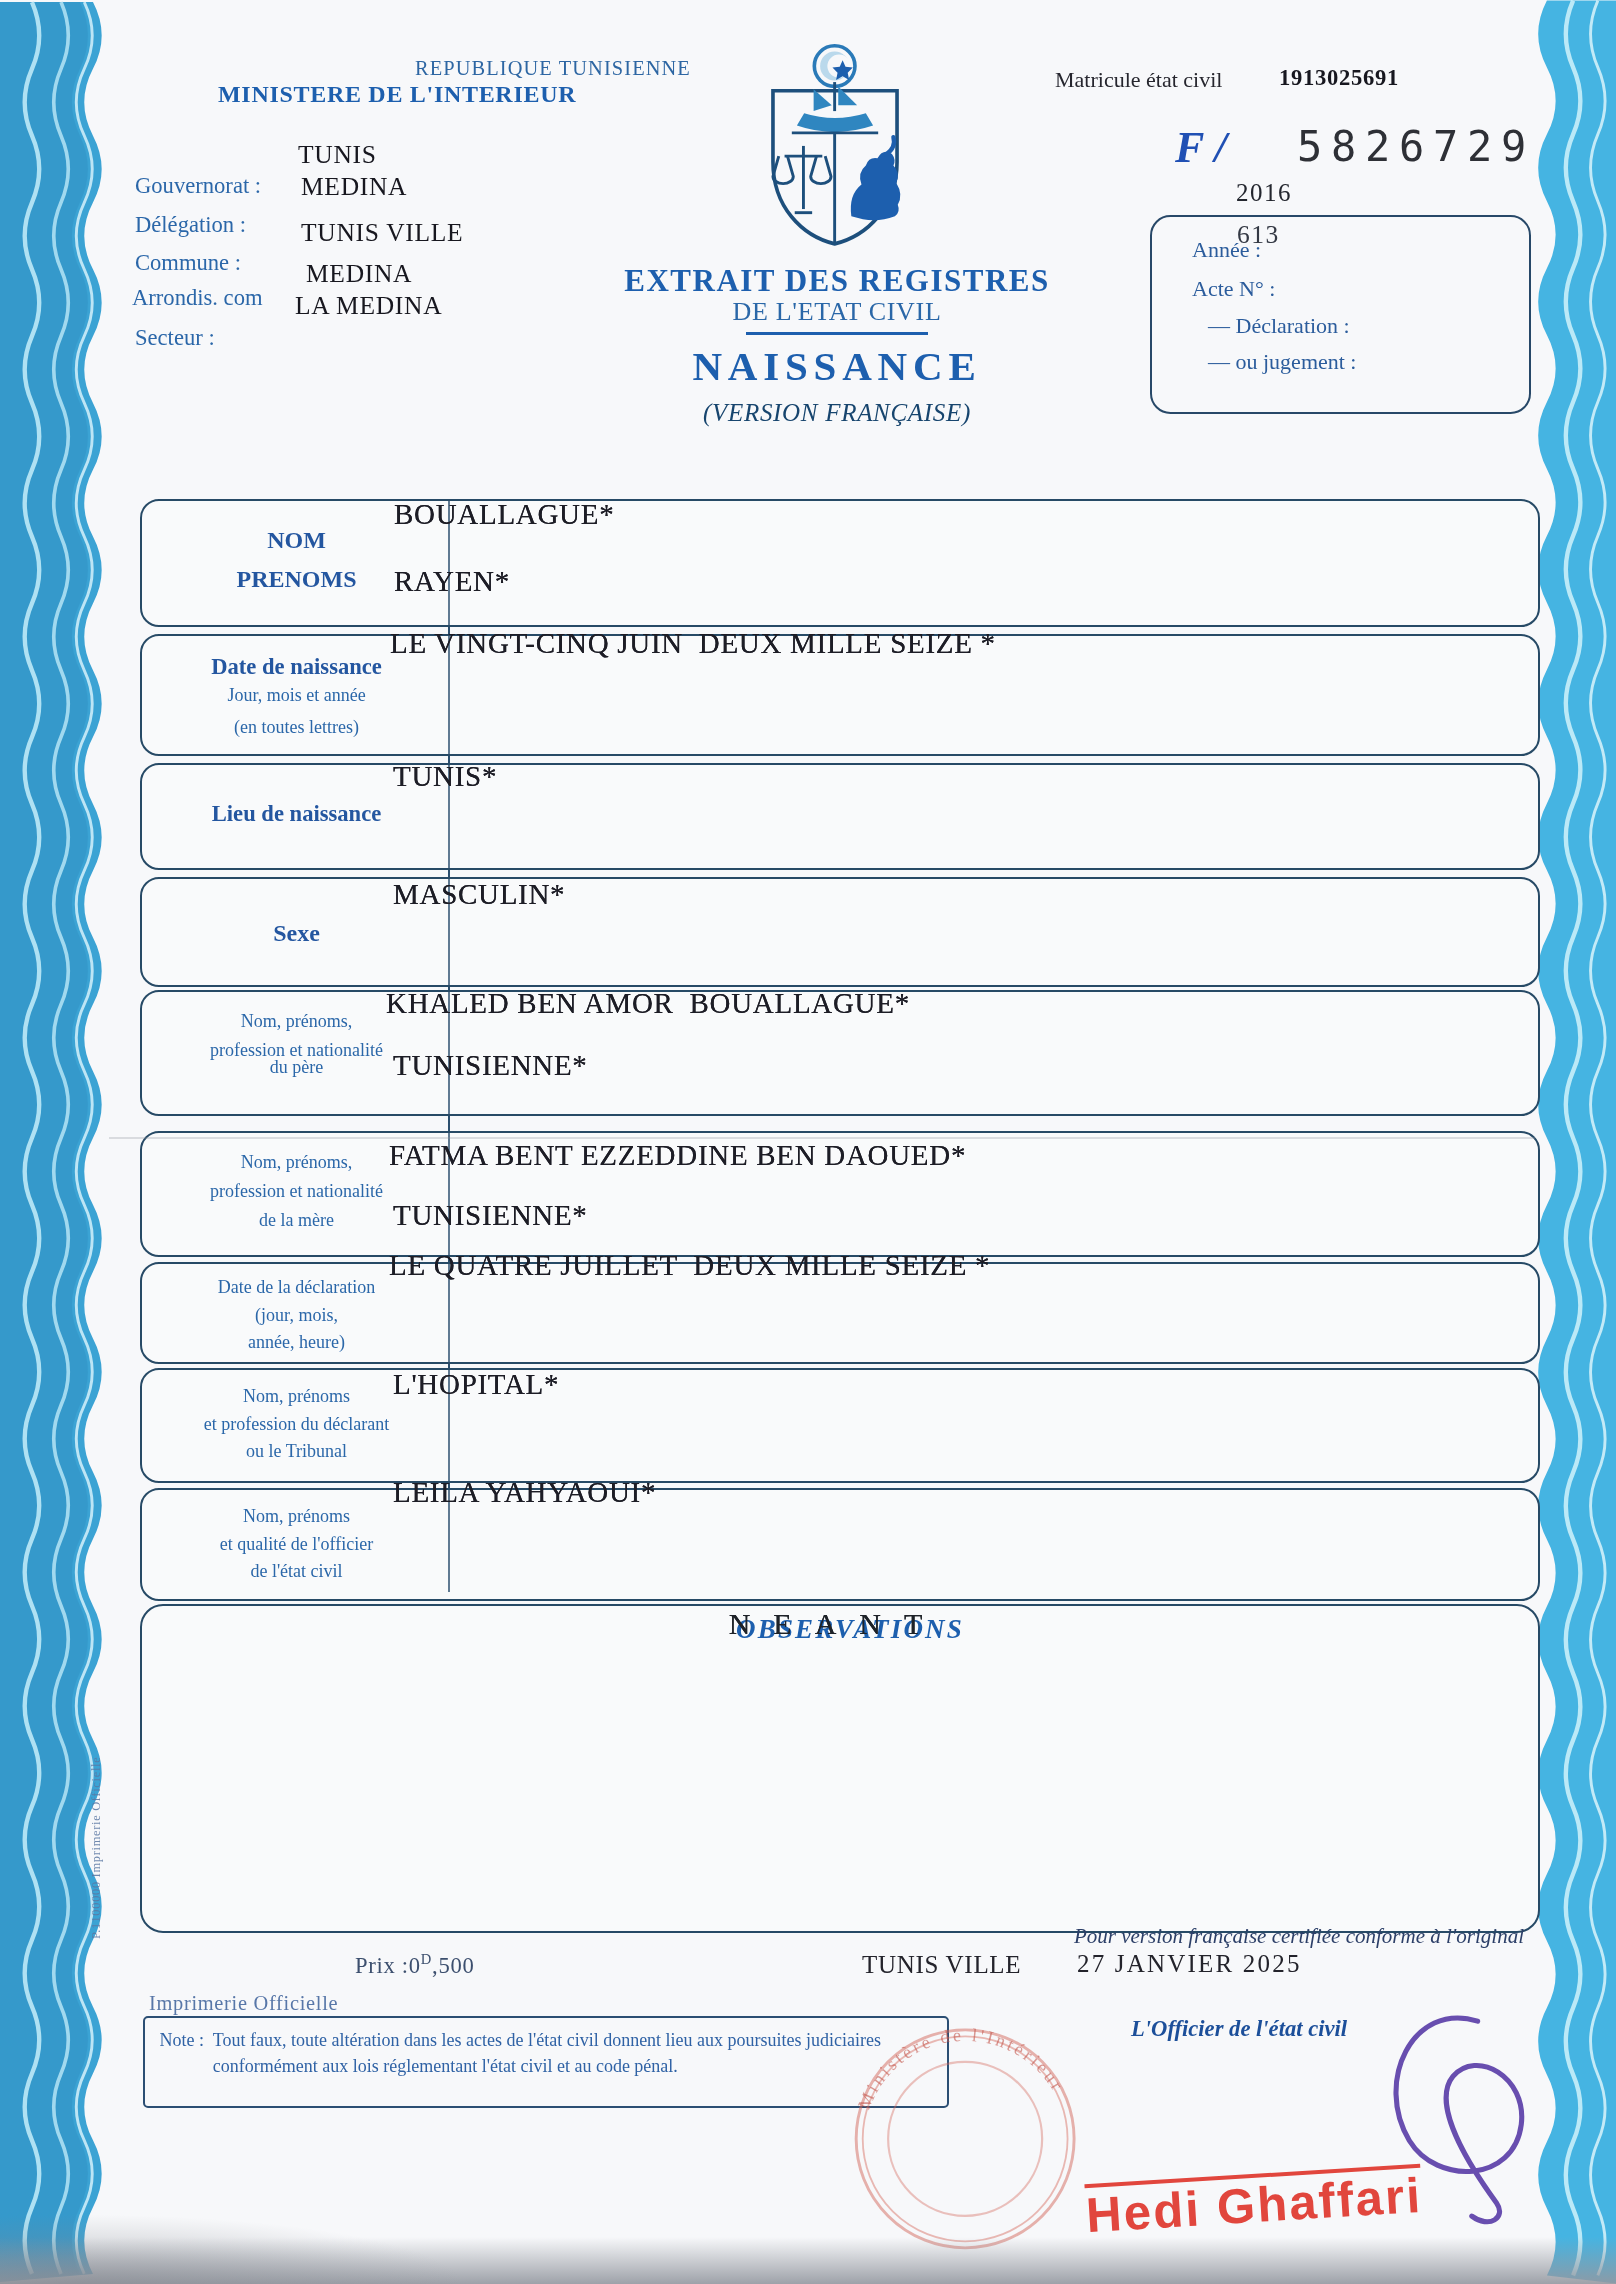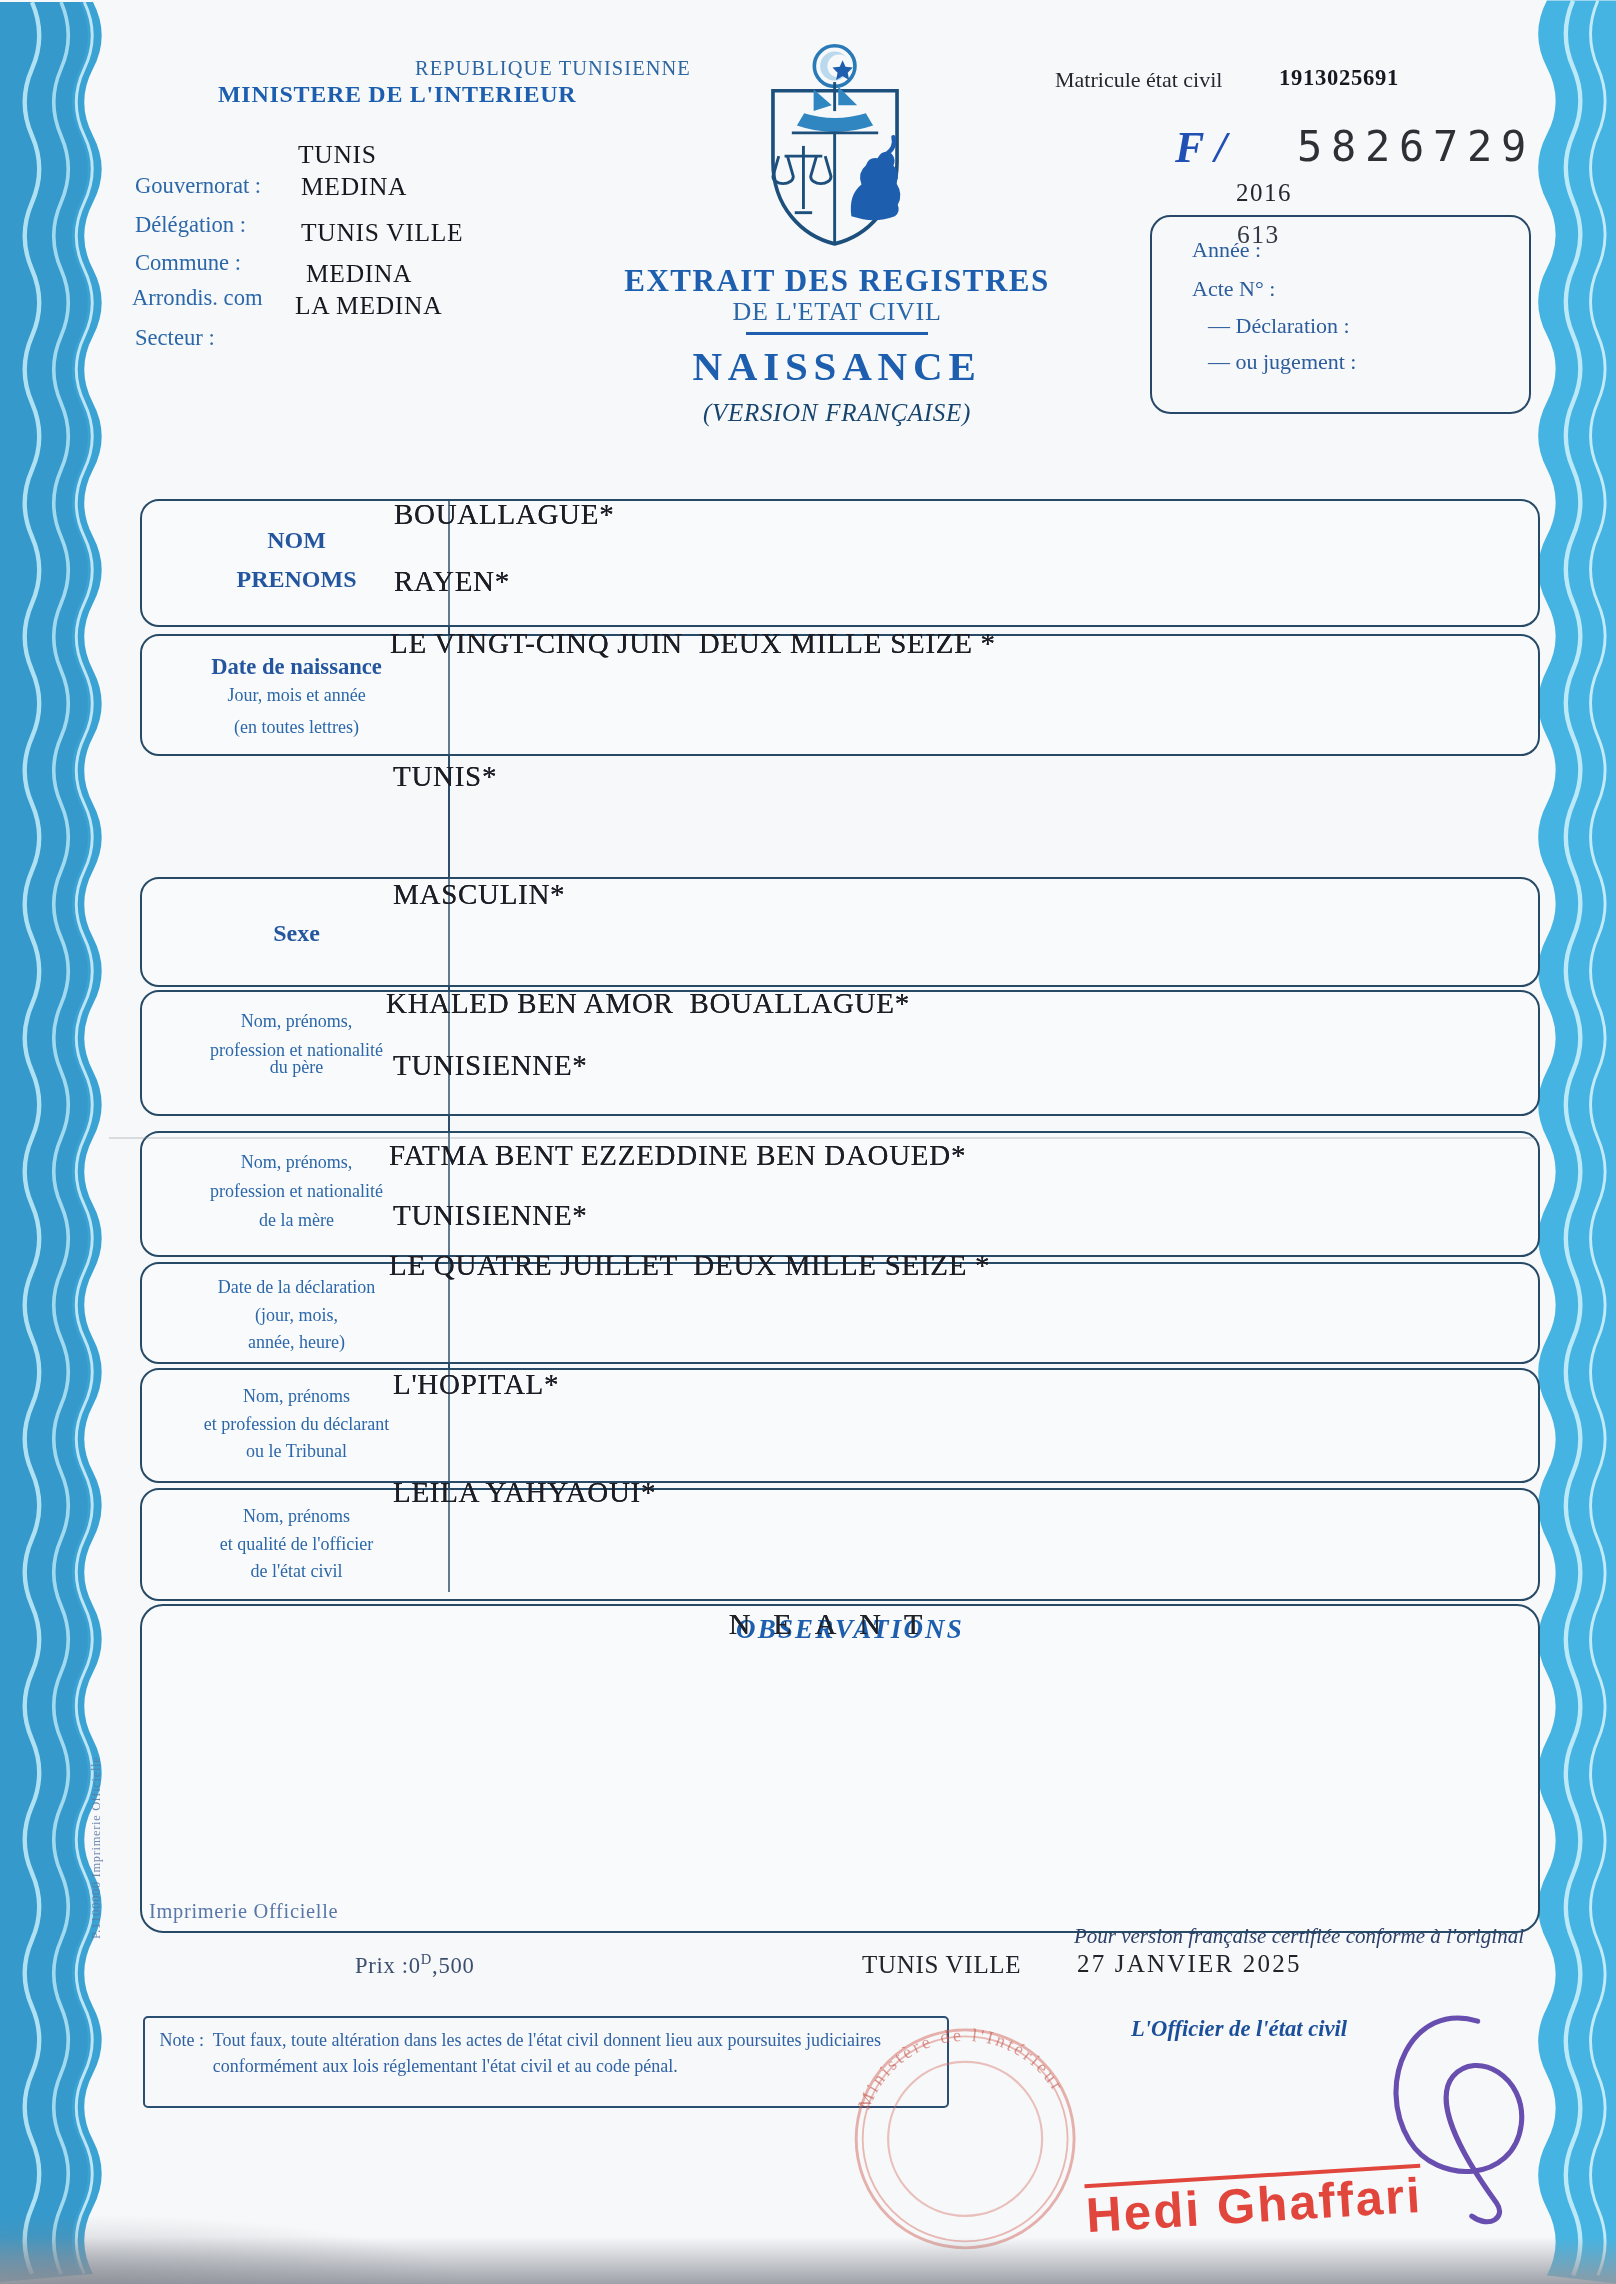--- a/index.html
+++ b/index.html
@@ -152,20 +152,23 @@
   <div class="val" style="left:394px;top:498px;">BOUALLAGUE*</div>
   <div class="val" style="left:394px;top:565px;">RAYEN*</div>
 
   <div class="row" style="top:634px;height:118px;">
     <div class="lblcol" style="top:17.5px;"><span class="lbl-bold" style="font-size:22.6px;">Date de naissance</span></div>
     <div class="lblcol" style="top:49px;"><span class="lbl">Jour, mois et année</span></div>
     <div class="lblcol" style="top:81px;"><span class="lbl">(en toutes lettres)</span></div>
   </div>
   <div class="val" style="left:390px;top:627px;">LE VINGT-CINQ JUIN  DEUX MILLE SEIZE *</div>
 
+  <div class="row" style="top:763px;height:103px;">
+    <div class="lblcol" style="top:36px;"><span class="lbl-bold" style="font-size:22.6px;">Lieu de naissance</span></div>
+  </div>
   <div class="val" style="left:393px;top:760px;">TUNIS*</div>
 
   <div class="row" style="top:877px;height:106px;">
     <div class="lblcol" style="top:41px;"><span class="lbl-bold">Sexe</span></div>
   </div>
   <div class="val" style="left:393px;top:878px;">MASCULIN*</div>
 
   <div class="row" style="top:990px;height:122px;">
     <div class="lblcol" style="top:19px;"><span class="lbl">Nom, prénoms,</span></div>
     <div class="lblcol" style="top:48px;"><span class="lbl">profession et nationalité</span></div>
@@ -204,21 +207,21 @@
   <div class="val" style="left:393px;top:1476px;">LEILA YAHYAOUI*</div>
 
   <div class="row" style="top:1604px;height:325px;border-radius:23px;"></div>
   <div class="abs center obs-title" style="left:850px;top:1614px;">OBSERVATIONS</div>
   <div class="abs center obs-stamp" style="left:837px;top:1607px;">NEANT</div>
 
   <div class="crease" style="top:1137px;"></div>
 
   <div class="abs vertical-text" style="left:89px;top:1939px;">P.1100000   Imprimerie Officielle</div>
 
-  <div class="abs imprimerie" style="left:149px;top:1900px;">Imprimerie Officielle</div>
+  <div class="abs imprimerie" style="left:149px;top:1992px;">Imprimerie Officielle</div>
   <div class="abs prix" style="left:355px;top:1951px;"><span>Prix :0</span><sup>D</sup><span>,500</span></div>
 
   <div class="abs certif" style="left:1524px;top:1924px;transform:translateX(-100%);">Pour version française certifiée conforme à l'original</div>
   <div class="abs ville" style="left:862px;top:1951px;">TUNIS VILLE</div>
   <div class="abs datestamp" style="left:1077px;top:1950px;">27  JANVIER 2025</div>
   <div class="abs officier-title" style="left:1131px;top:2016px;">L'Officier de l'état civil</div>
 
   <div class="abs note-box">
     <div class="note-text">
       <span class="note-prefix">Note :</span>

